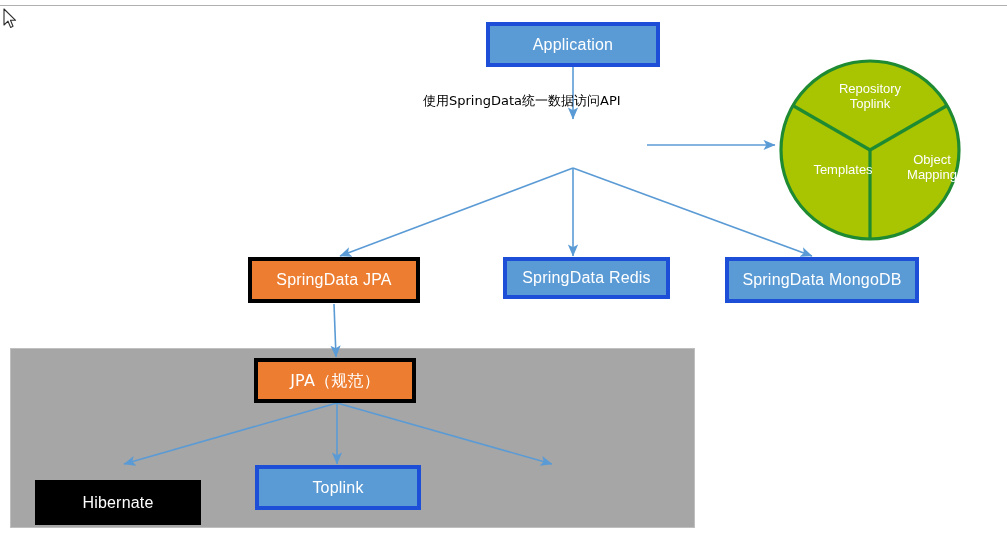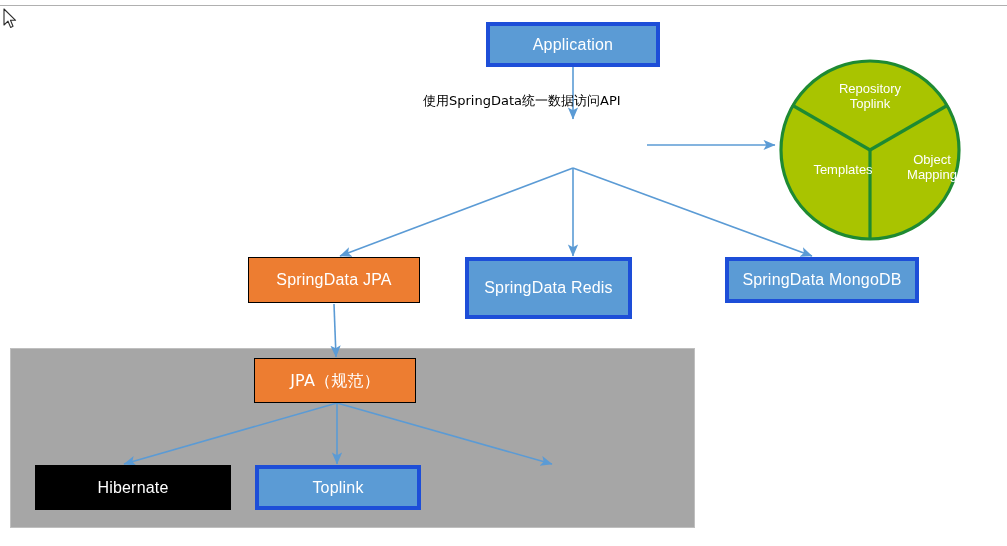--- a/index.html
+++ b/index.html
@@ -58,21 +58,21 @@
   .node.blue {
     background: #5B9BD5;
     border: 4px solid #1d4ed8;
   }
   .node.green {
     background: #70AD47;
     border: 1px solid #548235;
   }
   .node.orange {
     background: #ED7D31;
-    border: 1px solid #000000;
+    border: 4px solid #000000;
   }
   .node.black {
     background: #000000;
     border: none;
   }
   .cjk-label {
     position: absolute;
     color: #000000;
     font-size: 13px;
     white-space: nowrap;
@@ -164,33 +164,33 @@
     </div>
     <div class="pie-label" style="left:6px; top:104px; width:60px;margin-left:28px;">
       <div>Templates</div>
     </div>
   </div>
 
   <div class="node orange" style="left:248px; top:257px; width:172px; height:46px;">
     <span>SpringData JPA</span>
   </div>
 
-  <div class="node blue" style="left:465px; top:257px; width:167px; height:62px;">
+  <div class="node blue" style="left:503px; top:257px; width:167px; height:42px;">
     <span>SpringData Redis</span>
   </div>
 
   <div class="node blue" style="left:725px; top:257px; width:194px; height:46px;">
     <span>SpringData MongoDB</span>
   </div>
 
   <div class="node orange" style="left:254px; top:358px; width:162px; height:45px;">
     <span class="cjk-label" style="position:static; font-size:16px; color:#fff;">JPA（规范）</span>
   </div>
 
-  <div class="node black" style="left:35px; top:465px; width:196px; height:45px;">
+  <div class="node black" style="left:35px; top:480px; width:166px; height:45px;">
     <span>Hibernate</span>
   </div>
 
   <div class="node blue" style="left:255px; top:465px; width:166px; height:45px;">
     <span>Toplink</span>
   </div>
 
 
   <svg class="cursor" viewBox="0 0 14 22">
     <path d="M1,1 L1,17 L5,13.2 L7.6,19.4 L10,18.3 L7.5,12.3 L12.6,12.3 z" fill="#ffffff" stroke="#2b2b2b" stroke-width="1.1" stroke-linejoin="round"></path>

